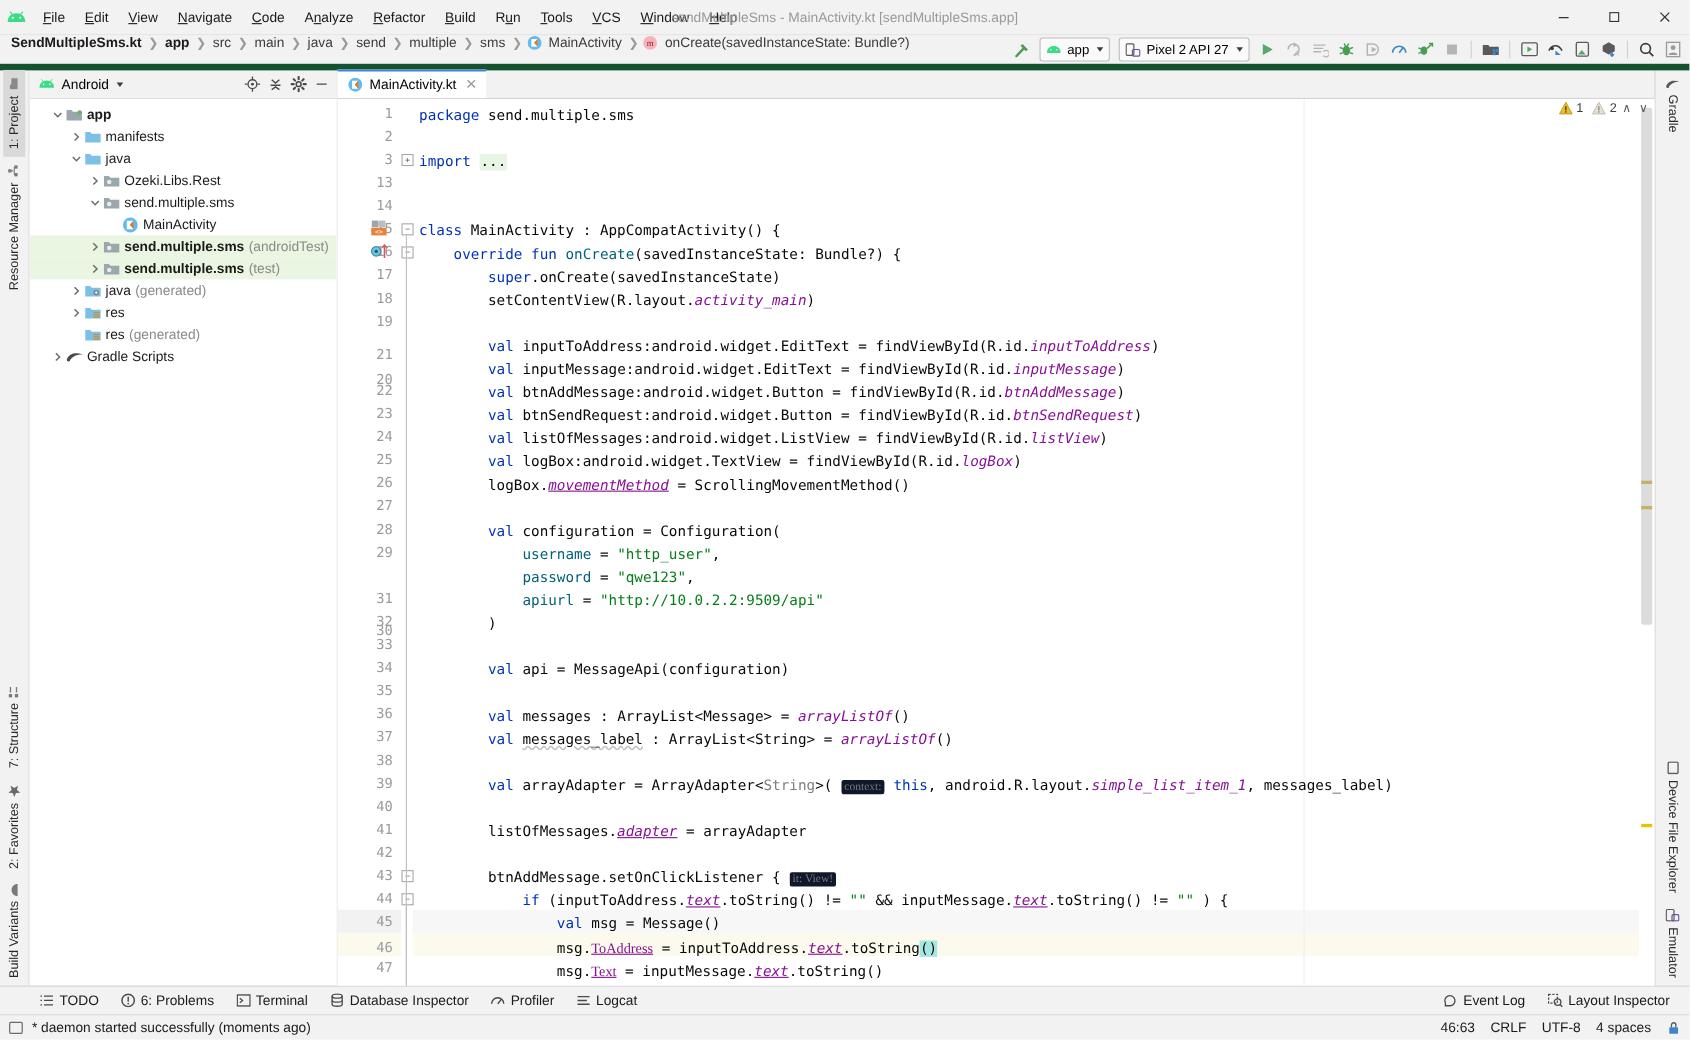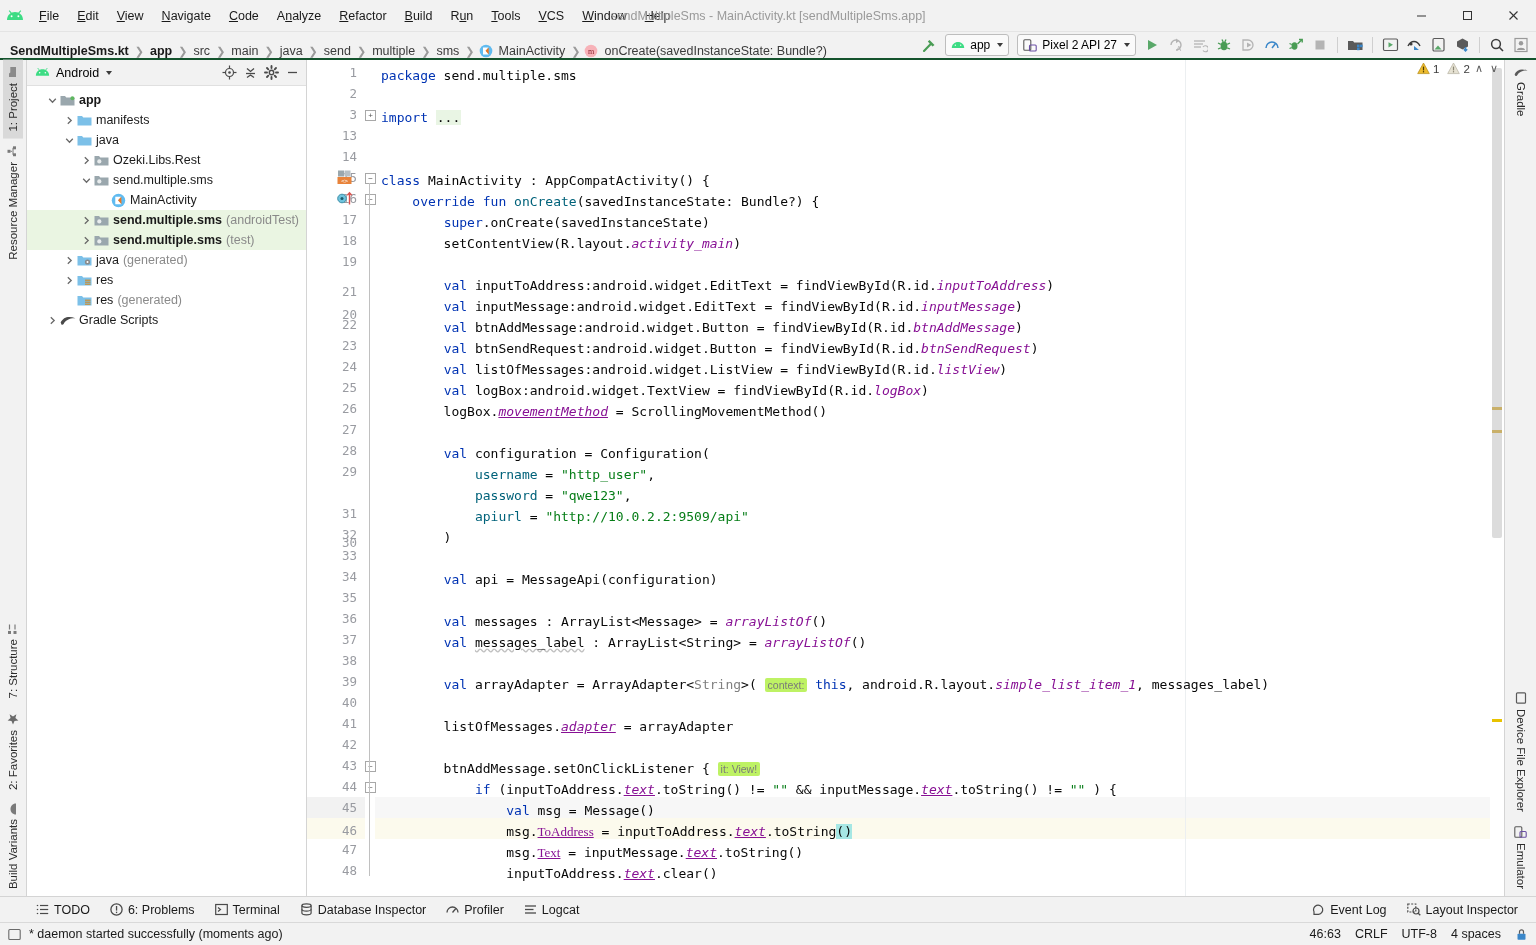--- a/index.html
+++ b/index.html
@@ -17,22 +17,22 @@
             border-bottom:1px solid #e4e4e4;flex:0 0 31px;position:relative;}
   .logo{width:30px;height:31px;display:flex;align-items:center;justify-content:center;}
   .menubar{display:flex;align-items:center;gap:0px;}
   .menu-item{padding:2px 9px;font-size:12.5px;color:#1a1a1a;cursor:default;white-space:nowrap;}
   .menu-item u{text-decoration:underline;}
   .win-title{position:absolute;left:0;right:0;text-align:center;font-size:12.5px;color:#9a9a9a;pointer-events:none;}
   .win-ctrls{margin-left:auto;display:flex;height:31px;z-index:2;}
   .win-btn{width:46px;height:31px;display:flex;align-items:center;justify-content:center;color:#333;font-size:12px;}
 
   
-  .navbar{height:26px;background:#f2f2f2;display:flex;align-items:flex-end;
-          flex:0 0 26px;border-bottom:2px solid #14532d;padding-left:8px;position:relative;}
+  .navbar{height:26px;background:#f2f2f2;display:flex;align-items:flex-start;
+          flex:0 0 26px;border-bottom:6px solid #14532d;padding-left:8px;position:relative;}
   .crumbs{display:flex;align-items:center;font-size:12.5px;white-space:nowrap;}
   .crumb{padding:0 2px;color:#1a1a1a;cursor:default;}
   .crumb.bold{font-weight:bold;}
   .crumb.dim{color:#3b3b3b;}
   .crumb-sep{color:#9a9a9a;padding:0 4px;font-size:11px;}
   .crumb-ic{display:inline-flex;align-items:center;justify-content:center;margin-right:4px;vertical-align:middle;}
 
   .tb-right{margin-left:auto;display:flex;align-items:center;gap:2px;padding-right:4px;height:26px;}
   .tb-btn{width:22px;height:22px;display:flex;align-items:center;justify-content:center;border-radius:2px;}
   .combo{height:20px;border:1px solid #bdbdbd;background:#fafafa;border-radius:3px;
@@ -99,22 +99,22 @@
   .margin-line{position:absolute;top:0;bottom:0;width:1px;background:#eceff1;}
 
   .k{color:#0033b3;}           
   .s{color:#067d17;}           
   .p{color:#871094;font-style:italic;}  
   .pi{color:#871094;font-family:Liberation Serif, serif;}
   .fn{color:#00627a;}
   .gr{color:#808080;}
   .u{text-decoration:underline;text-decoration-color:#871094;}
   .wave{text-decoration:underline;text-decoration-style:wavy;text-decoration-color:#c0c0c0;}
-  .hint{background:#bef264;color:#7a7a7a;font-size:10.5px;padding:1px 3px;border-radius:2px;
-        font-family:Liberation Sans, sans-serif;}
+  .hint{background:#0f172a;color:#7a7a7a;font-size:10.5px;padding:1px 3px;border-radius:2px;
+        font-family:Liberation Serif, serif;}
   .sel{background:#a6e7e4;}
   .importdots{background:#e9f5e4;padding:0 1px;}
 
   
   .stripe{width:14px;flex:0 0 14px;background:#fff;position:relative;}
   .sb-thumb{position:absolute;left:2px;width:10px;background:#dcdcdc;border-radius:2px;}
   .mark{position:absolute;left:2px;width:10px;height:3px;}
 
   .inspect{position:absolute;top:2px;right:4px;display:flex;align-items:center;gap:3px;
            font-size:11.5px;color:#3c3c3c;z-index:5;}
@@ -627,20 +627,33 @@
                 <path d="M0.5 7.5 C3 2 8 1.5 13.5 3.5 C10 3 5 4.5 3 8.5 Z" fill="#4a4a4a"></path>
                 <circle cx="2" cy="8" r="1.1" fill="#4a4a4a"></circle>
               </svg>
             </span>
             <span class="tlabel">Gradle Scripts</span>
           </div>
         </div>
     </div>
 
     <div class="editor">
+      <div class="tabrow">
+        <div class="etab">
+          <span>
+            <svg width="14" height="14" viewBox="0 0 14 14">
+                <circle cx="7" cy="7" r="6.3" fill="#60bbf0"></circle>
+            <path d="M4 3.4 L9.6 3.4 L6.6 6.8 L9.8 10.6 L4 10.6 Z" fill="#fff"></path>
+            <path d="M9.6 3.4 L6.6 6.8 L9.8 10.6 Z" fill="#f0761e"></path>
+              </svg>
+          </span>
+          <span>MainActivity.kt</span>
+          <span class="x">✕</span>
+        </div>
+      </div>
 
       <div class="edbody">
         <div class="inspect">
           <span>
             <svg width="13" height="13" viewBox="0 0 13 13">
                 <path d="M6.5 1 L12.3 11.6 L0.7 11.6 Z" fill="#edbb2e" stroke="#b38a12" stroke-width="0.7"></path>
             <rect x="5.9" y="4.6" width="1.2" height="3.8" fill="#4a3a00"></rect>
                 <rect x="5.9" y="9.1" width="1.2" height="1.3" fill="#4a3a00"></rect>
               </svg>
           </span>

